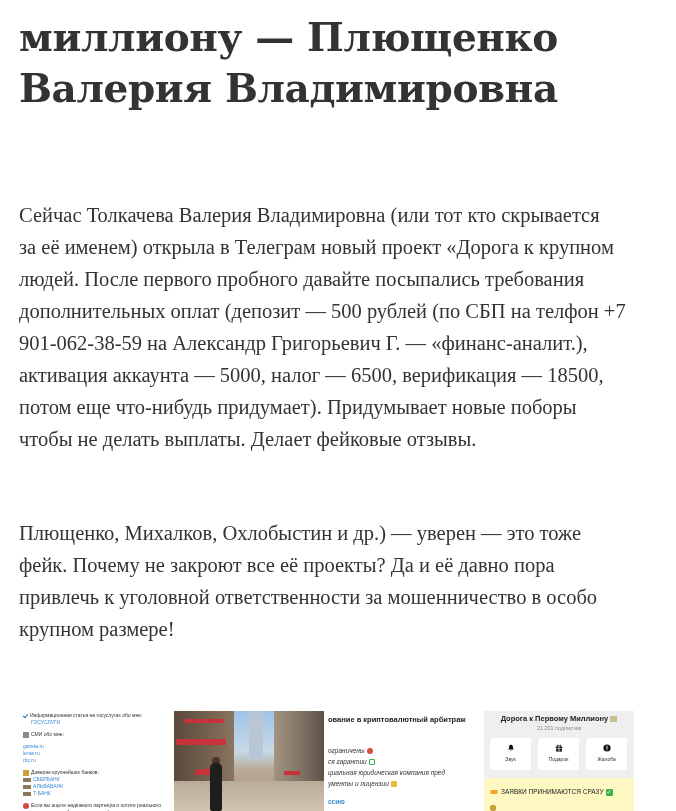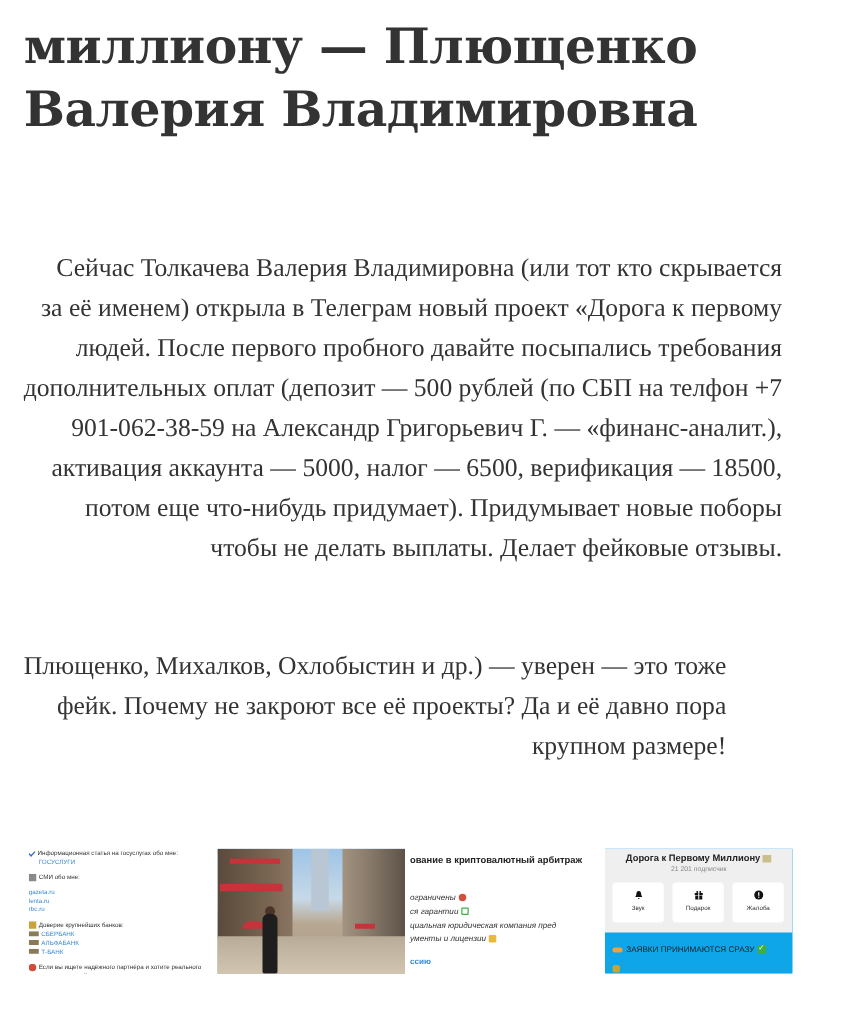--- a/index.html
+++ b/index.html
@@ -16,27 +16,26 @@
     letter-spacing: -0.4px;
   }
 
   .para {
     position: absolute; left: 19px;
     font-family: "Liberation Serif", "DejaVu Serif", serif;
     font-size: 20.5px;
     line-height: 32px;
     color: #333333;
     white-space: nowrap;
-    text-align: right;
   }
   .para .line { display: block; height: 32px; }
   .p1 { top: 199px; }
   .p2 { top: 517px; }
 
-  .gallery { position: absolute; left: 0; top: 668px; width: 676px; height: 111px; overflow: hidden; }
+  .gallery { position: absolute; left: 0; top: 700px; width: 676px; height: 111px; overflow: hidden; }
 
   
   .thumb-info {
     position: absolute; left: 19px; top: 10px; width: 152px; height: 101px;
     background: #ffffff;
     font-family: "Liberation Sans", "DejaVu Sans", sans-serif;
     font-size: 5px; line-height: 7px; color: #333;
     padding: 2px 4px;
   }
   .thumb-info .row { display: block; white-space: nowrap; overflow: hidden; }
@@ -67,21 +66,21 @@
     color: #222;
   }
   .thumb-crypto .head-line { position: absolute; left: 4px; top: 4px; font-size: 7.5px; font-weight: bold; white-space: nowrap; }
   .thumb-crypto .it { position: absolute; left: 4px; font-size: 6.5px; font-style: italic; white-space: nowrap; color: #333; }
   .thumb-crypto .lnk { position: absolute; left: 4px; top: 87px; font-size: 6.5px; font-weight: bold; color: #3a8ad4; }
   .thumb-crypto .emo { display: inline-block; width: 6px; height: 6px; margin-left: 2px; vertical-align: middle; border-radius: 1px; }
 
   
   .thumb-tg {
     position: absolute; left: 484px; top: 11px; width: 150px; height: 100px; overflow: hidden;
-    background: #0ea5e9;
+    background: #fef9c3;
     font-family: "Liberation Sans", "DejaVu Sans", sans-serif;
     color: #222;
   }
   .thumb-tg .card { position: absolute; left: 0; top: 0; width: 150px; height: 67px; background: #efefef; }
   .thumb-tg .ch-title { position: absolute; left: 0; width: 150px; top: 3px; text-align: center; font-size: 7.5px; font-weight: bold; white-space: nowrap; }
   .thumb-tg .ch-sub { position: absolute; left: 0; width: 150px; top: 14px; text-align: center; font-size: 5.5px; color: #888; }
   .thumb-tg .btn { position: absolute; top: 27px; width: 41px; height: 32px; background: #ffffff; border-radius: 3px; text-align: center; }
   .thumb-tg .btn .bico { display: block; margin: 6px auto 0; width: 8px; height: 8px; }
   .thumb-tg .btn .blabel { display: block; font-size: 5px; color: #333; margin-top: 4px; }
   .thumb-tg .msg { position: absolute; left: 6px; top: 77px; font-size: 6.5px; white-space: nowrap; color: #222; }
@@ -92,32 +91,33 @@
 </head>
 <body>
 
 <h1 class="title">
   <span style="display:block">миллиону — Плющенко</span>
   <span style="display:block">Валерия Владимировна</span>
 </h1>
 
 <div class="para p1">
   <span class="line">Сейчас Толкачева Валерия Владимировна (или тот кто скрывается</span>
-  <span class="line">за её именем) открыла в Телеграм новый проект «Дорога к первому</span>
+  <span class="line">за её именем) открыла в Телеграм новый проект «Дорога к крупном</span>
   <span class="line">людей. После первого пробного давайте посыпались требования</span>
   <span class="line">дополнительных оплат (депозит — 500 рублей (по СБП на телфон +7</span>
   <span class="line">901-062-38-59 на Александр Григорьевич Г. — «финанс-аналит.),</span>
   <span class="line">активация аккаунта — 5000, налог — 6500, верификация — 18500,</span>
   <span class="line">потом еще что-нибудь придумает). Придумывает новые поборы</span>
   <span class="line">чтобы не делать выплаты. Делает фейковые отзывы.</span>
 </div>
 
 <div class="para p2">
   <span class="line">Плющенко, Михалков, Охлобыстин и др.) — уверен — это тоже</span>
   <span class="line">фейк. Почему не закроют все её проекты? Да и её давно пора</span>
+  <span class="line">привлечь к уголовной ответственности за мошенничество в особо</span>
   <span class="line">крупном размере!</span>
 </div>
 
 <div class="gallery">
 
   <div class="thumb-info">
     <span class="row">
       <span class="ico" style="border-left:1px solid #2a6fc4;border-bottom:1px solid #2a6fc4;transform:rotate(-45deg);height:3px;width:5px;"></span><span>Информационная статья на госуслугах обо мне:</span>
     </span>
     <span class="row link" style="padding-left:8px;">ГОСУСЛУГИ</span>

